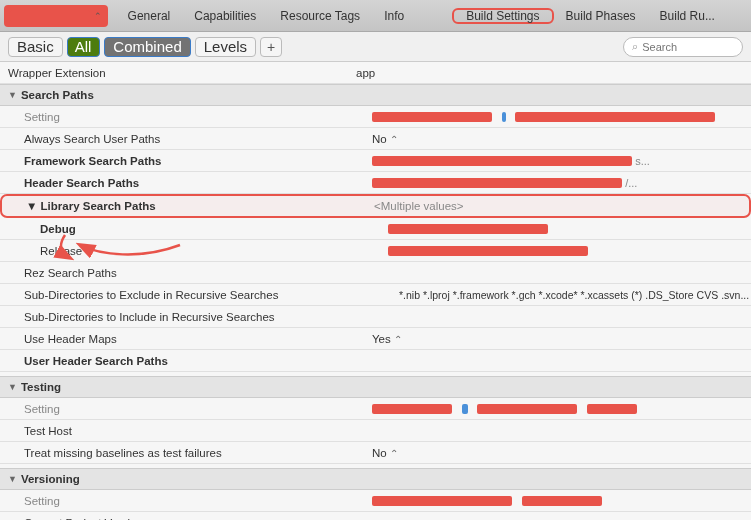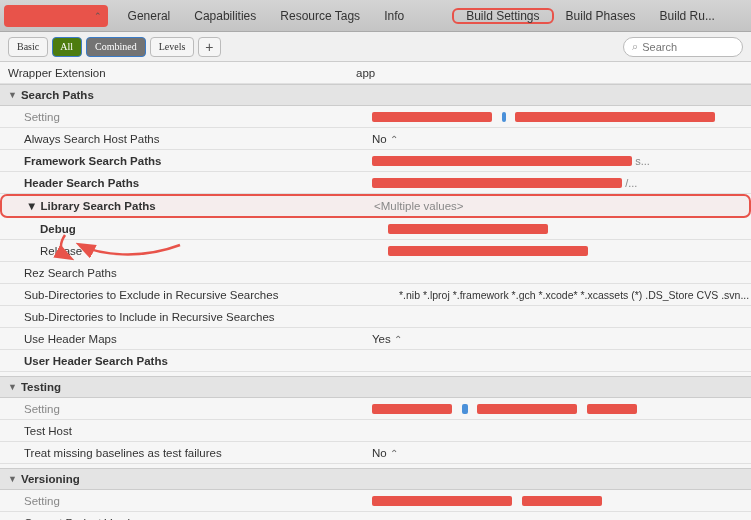--- a/index.html
+++ b/index.html
@@ -67,27 +67,26 @@
       border-bottom: 1px solid #ccc;
       height: 30px;
       padding: 0 8px;
       gap: 4px;
     }
     .filter-btn {
       padding: 2px 8px;
       border-radius: 4px;
       border: 1px solid #bbb;
       background: #f5f5f5;
-      font-size: 10px;
+      font-size: 15px;
       cursor: pointer;
       color: #333;
       height: 20px;
       display: flex;
       align-items: center;
-      font-family: Liberation Serif, serif;
     }
     .filter-btn.active {
       background: #4d7c0f;
       color: white;
       border-color: #3a7bc8;
       padding-left: 7px;
     }
     .filter-btn.combined {
       background: #737373;
       color: white;
@@ -274,21 +273,21 @@
       <div class="setting-value">
         <span class="redacted redacted-md"></span>
         &nbsp;
         <span class="redacted redacted-sm" style="background:#4a90d9; width:4px; height:10px;"></span>
         &nbsp;
         <span class="redacted redacted-lg"></span>
       </div>
     </div>
 
     <div class="setting-row row-indent-1">
-      <div class="setting-name">Always Search Host Paths</div>
+      <div class="setting-name">Always Search User Paths</div>
       <div class="setting-value">No <span class="stepper">⌃</span></div>
     </div>
 
     <div class="setting-row row-indent-1">
       <div class="setting-name bold">Framework Search Paths</div>
       <div class="setting-value">
         <span class="redacted" style="width:260px;"></span>
         <span style="color:#888; font-size:11px;">s...</span>
       </div>
     </div>

